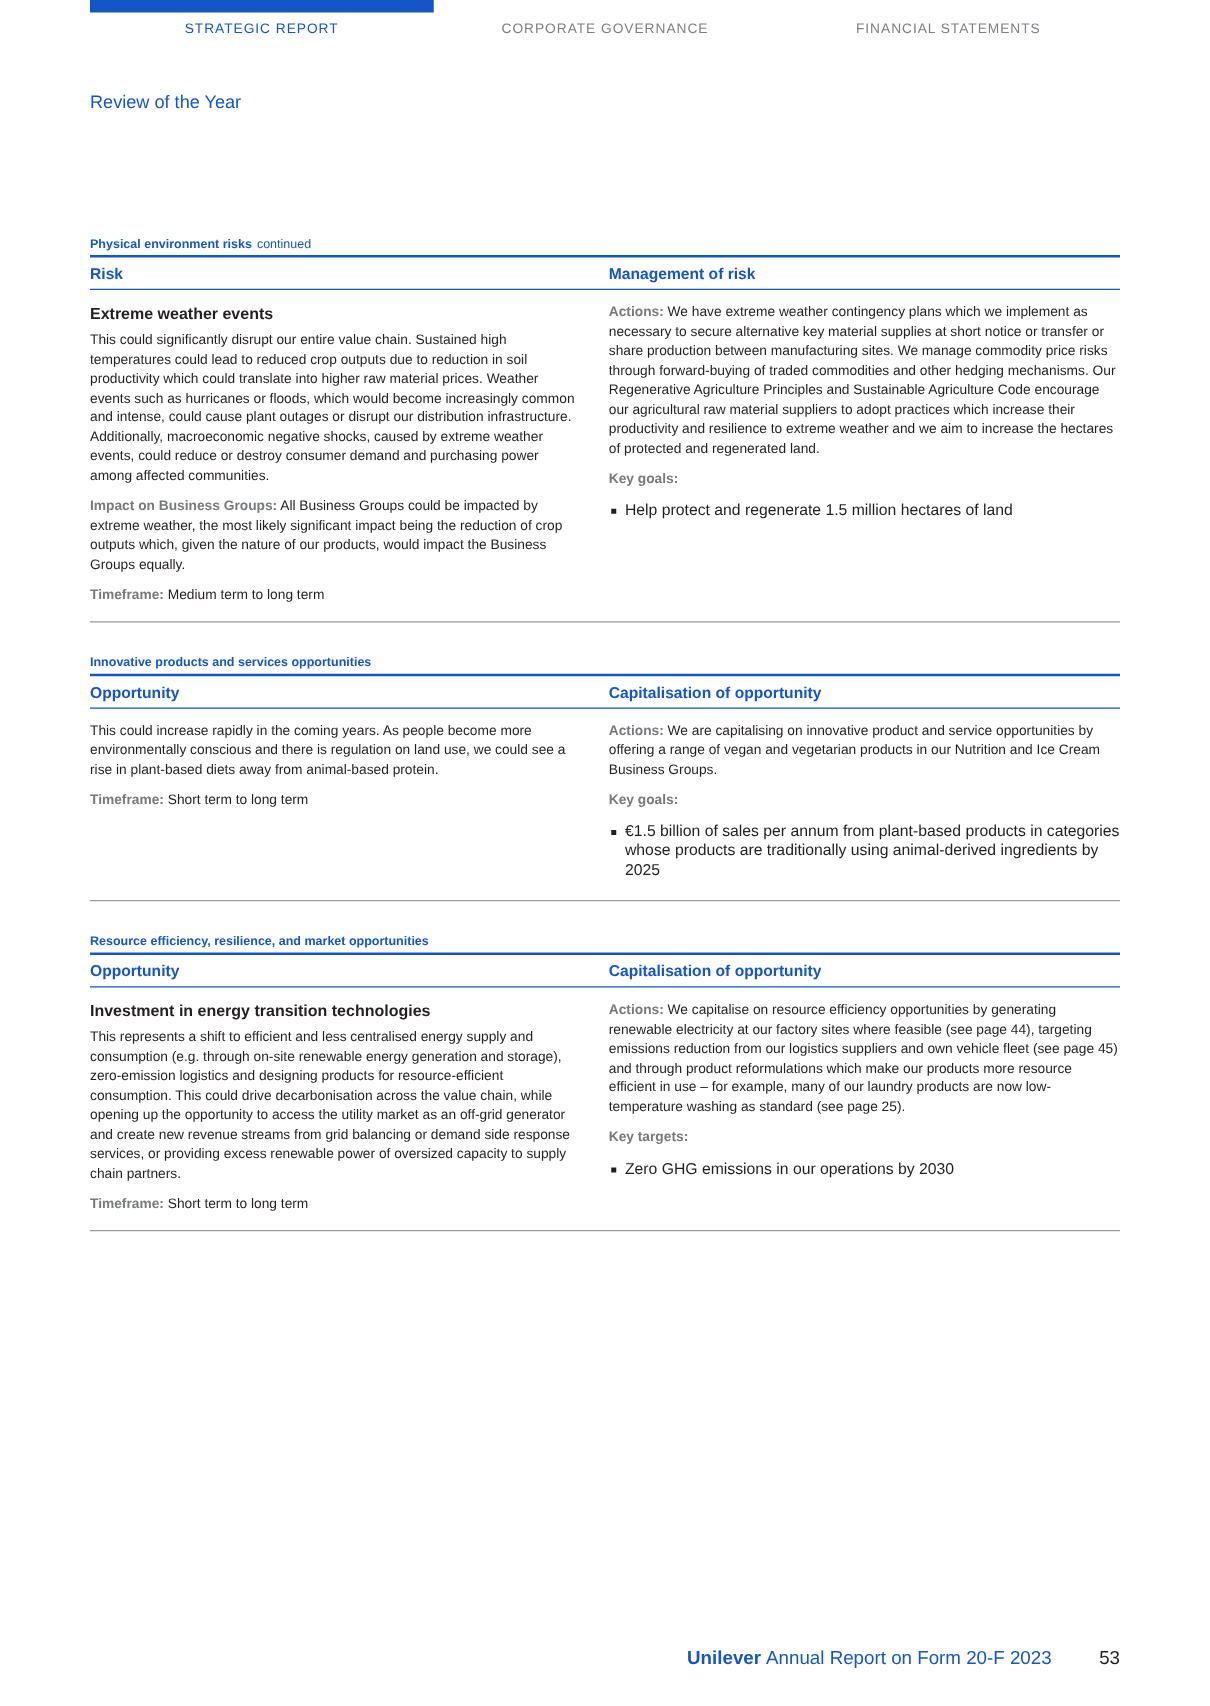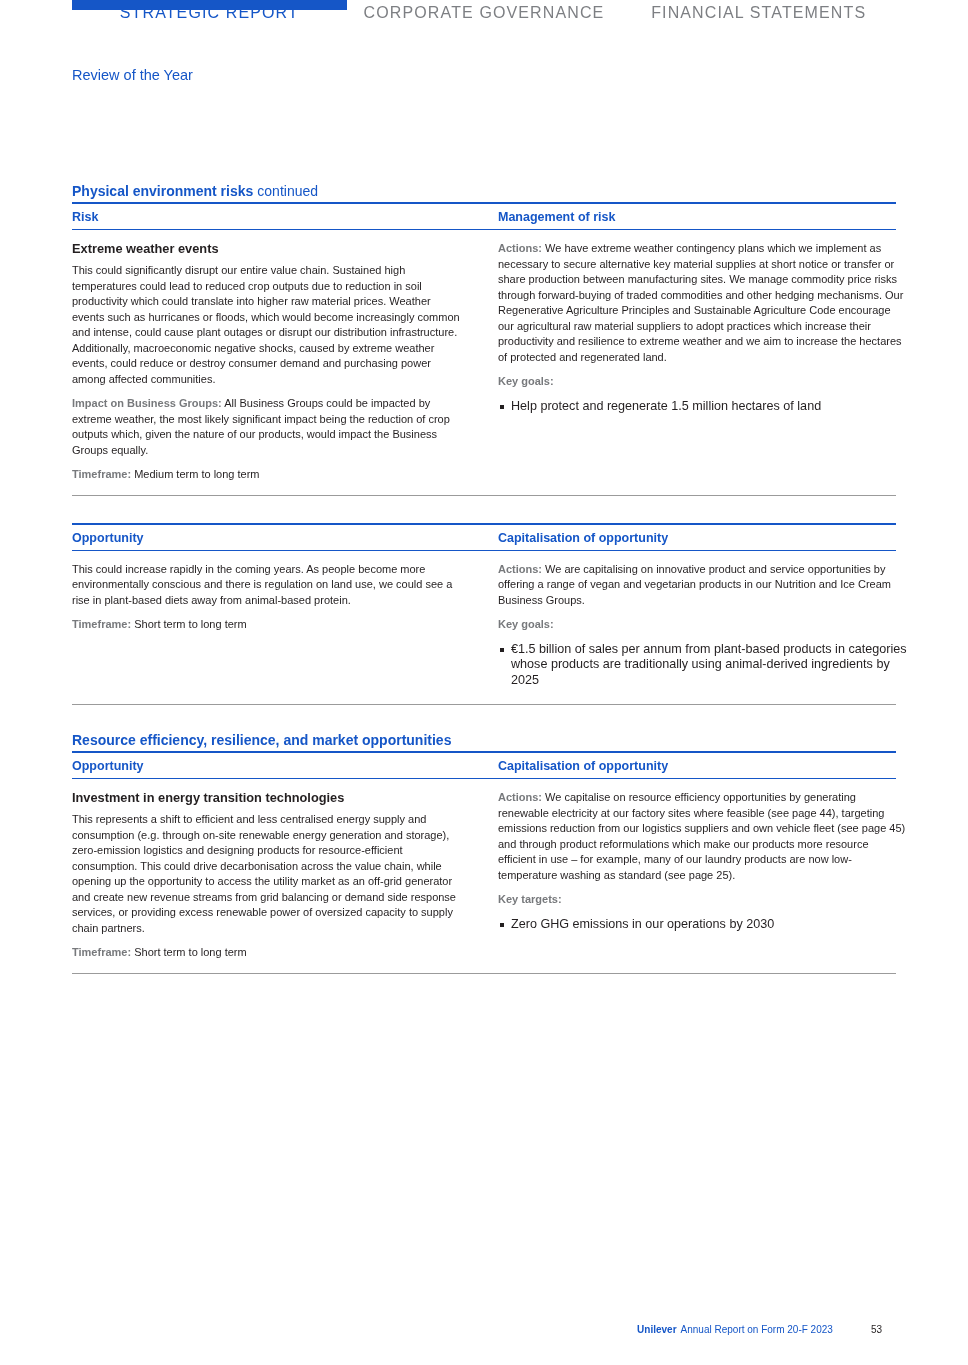--- a/index.html
+++ b/index.html
@@ -17,56 +17,56 @@
     margin:0 auto;
     background:#ffffff;
     font-family:"Liberation Sans",sans-serif;
     color:var(--ink);
     overflow:hidden;
   }
   
   .topnav{display:flex;padding:0 72px;}
   .tab{
     flex:1;position:relative;text-align:center;
-    padding-top:4px;font-size:16px;letter-spacing:0.07em;
+    padding-top:17px;font-size:11px;letter-spacing:0.07em;
     color:var(--nav-gray);cursor:pointer;
   }
   .tab.active{color:var(--blue);}
   .tab-bar{position:absolute;top:0;left:0;right:0;height:10px;background:var(--blue);}
   
   .page-heading{
     margin:45px 72px 0;
     font-size:14.5px;font-weight:normal;color:var(--blue);
   }
   
   .content{padding:0 72px;}
   section.block{margin-top:27px;}
   section.block.first{margin-top:100px;}
-  .section-title{font-size:14px;font-weight:bold;color:var(--blue);margin:0 0 3px;}
+  .section-title{font-size:10px;font-weight:bold;color:var(--blue);margin:0 0 3px;}
   .section-title .st-suffix{font-weight:normal;margin-left:4px;}
   .tbl{border-top:2px solid var(--blue);}
-  .grid2{display:grid;grid-template-columns:393px 409px;column-gap:33px;}
+  .grid2{display:grid;grid-template-columns:393px 409px;column-gap:22px;}
   .thead{padding:6px 0 5px;border-bottom:1px solid var(--blue);}
   .th{font-size:12.5px;font-weight:bold;color:var(--blue);}
   .trow{padding:11px 0 12px;border-bottom:1px solid var(--rule-gray);}
   .item-title{font-size:12.8px;font-weight:bold;margin:0 0 7px;}
   .tcell p{font-size:11px;line-height:15.5px;margin:0 0 9px;}
   .tcell p:last-child{margin-bottom:0;}
   .glabel{color:var(--gray-label);font-weight:bold;}
   .goals-label{color:var(--gray-label);font-weight:bold;font-size:12.6px;line-height:15.5px;margin:13px 0 3px;}
   ul.goals{list-style:none;margin:0;padding:0;}
   ul.goals li{
     position:relative;padding-left:13px;
     font-size:12.6px;line-height:15.5px;margin-bottom:4px;
   }
   .bullet{position:absolute;left:2px;top:6px;width:4px;height:4px;background:var(--ink);}
   
   .footer{
-    position:absolute;right:86px;bottom:30px;
-    font-size:10px;color:var(--blue);
+    position:absolute;right:72px;bottom:30px;
+    font-size:15px;color:var(--blue);
     display:flex;align-items:baseline;
   }
   .footer .brand{font-weight:bold;margin-right:4px;}
   .footer .pageno{color:var(--ink);margin-left:38px;}
 </style>
 </head>
 <body>
 
 <div class="page">
 
@@ -108,20 +108,23 @@
             <p class="goals-label">Key goals:</p>
             <ul class="goals">
               <li><span class="bullet"></span><span>Help protect and regenerate 1.5 million hectares of land</span></li>
             </ul>
           </div>
         </div>
       </div>
     </section>
 
     <section class="block">
+      <h2 class="section-title">
+        <span class="st-main">Innovative products and services opportunities</span>
+      </h2>
       <div class="tbl">
         <div class="thead grid2">
           <div class="th">Opportunity</div>
           <div class="th">Capitalisation of opportunity</div>
         </div>
         <div class="trow grid2">
           <div class="tcell">
             <p>This could increase rapidly in the coming years. As people become more environmentally conscious and there is regulation on land use, we could see a rise in plant-based diets away from animal-based protein.</p>
             <p><span class="glabel">Timeframe:</span> <span>Short term to long term</span></p>
           </div>

